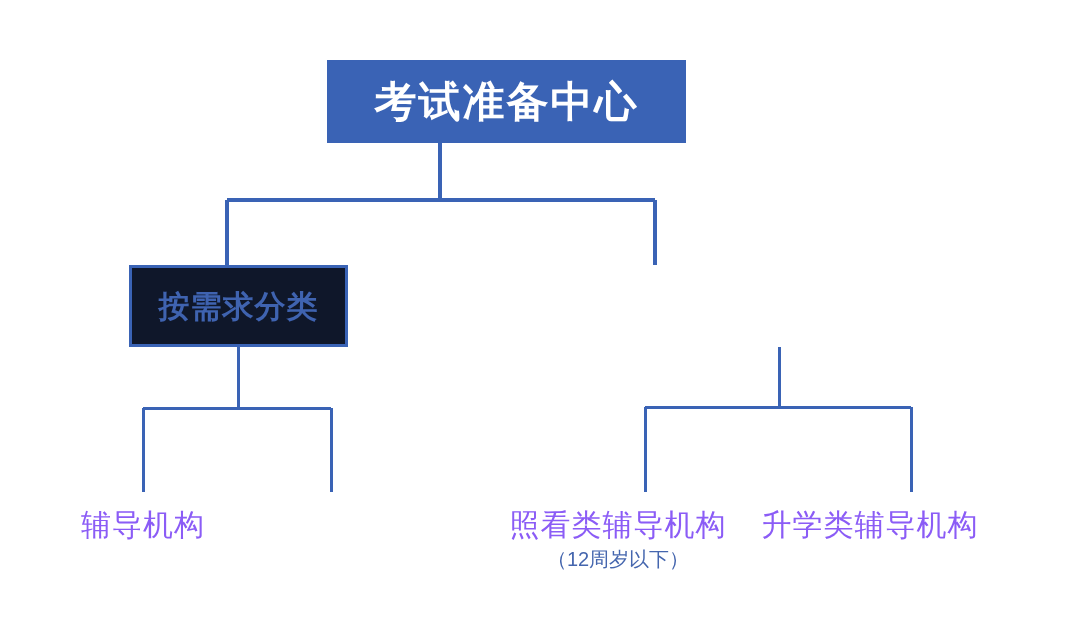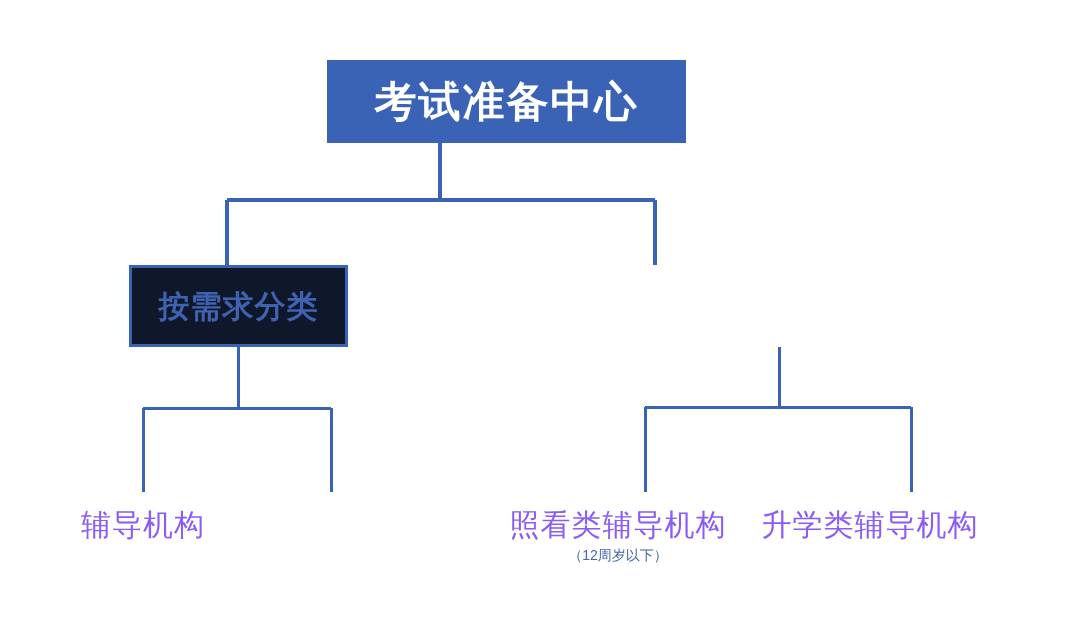--- a/index.html
+++ b/index.html
@@ -84,21 +84,21 @@
     display: block;
     color: #8b5cf6;
     font-size: 30px;
     font-weight: normal;
     letter-spacing: 1px;
     line-height: 1.16;
   }
   .node-leaf .leaf-sub {
     display: block;
     color: #4566AE;
-    font-size: 14px;
+    font-size: 20px;
     font-weight: normal;
     line-height: 1.25;
     margin-top: 4px;
   }
   .node-leaf.l1 { left: 143px; }
   .node-leaf.l2 { left: 333px; }
   .node-leaf.l3 { left: 618px; }
   .node-leaf.l4 { left: 870px; }
 </style>
 </head>

